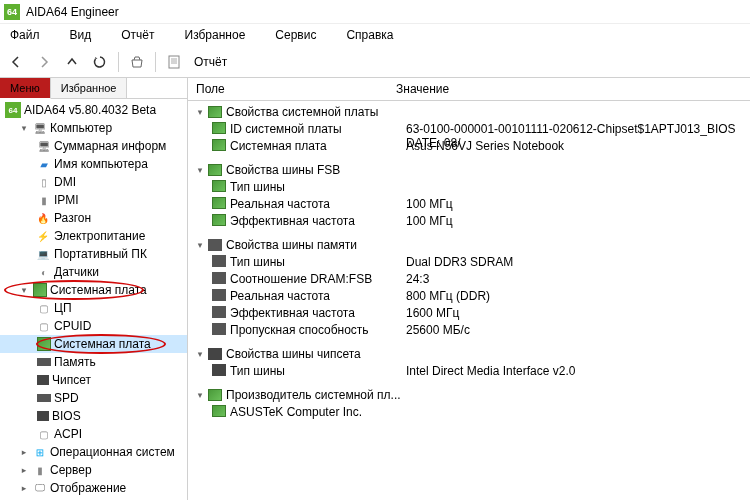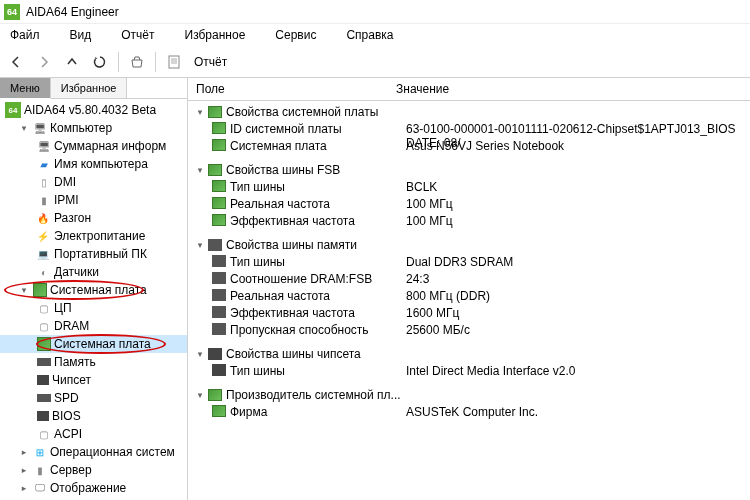--- a/index.html
+++ b/index.html
@@ -10,21 +10,21 @@
 .menubar { display: flex; gap: 14px; height: 22px; align-items: center; padding: 0 2px; }
 .menubar .menu-item { padding: 2px 8px; cursor: default; }
 .toolbar { display: flex; align-items: center; height: 32px; padding: 2px 4px; gap: 4px; border-bottom: 1px solid #d0d0d0; }
 .toolbar .btn { width: 24px; height: 24px; display: flex; align-items: center; justify-content: center; cursor: pointer; border-radius: 2px; }
 .toolbar .sep { width: 1px; height: 20px; background: #d0d0d0; margin: 0 2px; }
 .toolbar .report-lbl { margin-left: 4px; }
 .main { display: flex; height: calc(500px - 24px - 22px - 32px); }
 .left-pane { width: 188px; border-right: 1px solid #d0d0d0; display: flex; flex-direction: column; }
 .tabs { display: flex; border-bottom: 1px solid #d0d0d0; }
 .tab { padding: 4px 10px; font-size: 11px; background: #f4f4f4; border-right: 1px solid #d0d0d0; cursor: pointer; }
-.tab.active { background: #a3a3a3; border-bottom: 1px solid #fff; margin-bottom: -1px; }
+.tab.active { background: #b91c1c; border-bottom: 1px solid #fff; margin-bottom: -1px; }
 .tree { overflow-y: auto; flex: 1; padding: 2px 0; }
 .node { display: flex; align-items: center; height: 18px; padding-left: 4px; white-space: nowrap; cursor: default; position: relative; }
 .node.selected { background: #cce8ff; }
 .expander { width: 12px; height: 12px; display: inline-flex; align-items: center; justify-content: center; font-size: 9px; color: #666; cursor: pointer; }
 .indent0 { padding-left: 2px; }
 .indent1 { padding-left: 18px; }
 .indent2 { padding-left: 34px; }
 .node .icon { width: 14px; height: 14px; margin: 0 3px; display: inline-flex; align-items: center; justify-content: center; font-size: 10px; }
 .icon.mb { background: linear-gradient(135deg,#4a9a3a,#6bc05a); border: 1px solid #3a7a2a; }
 .icon.comp { color: #555; }
@@ -168,21 +168,21 @@
         <span class="icon mb"></span>
         <span>Системная плата</span>
         <span class="circle-red circle1"></span>
       </div>
       <div class="node indent2">
           <span class="icon hw">▢</span>
           <span>ЦП</span>
         </div>
       <div class="node indent2">
           <span class="icon hw">▢</span>
-          <span>DRAM</span>
+          <span>CPUID</span>
         </div>
       <div class="node indent2 selected" style="position:relative">
         <span class="icon mb"></span>
         <span>Системная плата</span>
         <span class="circle-red circle2"></span>
       </div>
       <div class="node indent2">
           <span class="icon ram"></span>
           <span>Память</span>
         </div>
@@ -248,21 +248,20 @@
       <span class="d-value">Asus N56VJ Series Notebook</span>
         </div>
         <div class="group-row">
           <span class="expander">▾</span>
     <span class="g-icon g-mb"></span>
     <span>Свойства шины FSB</span>
         </div>
         <div class="data-row">
           <span class="d-icon g-mb"></span>
       <span class="d-field">Тип шины</span>
-      <span class="d-value">BCLK</span>
         </div>
         <div class="data-row">
           <span class="d-icon g-mb"></span>
       <span class="d-field">Реальная частота</span>
       <span class="d-value">100 МГц</span>
         </div>
         <div class="data-row">
           <span class="d-icon g-mb"></span>
       <span class="d-field">Эффективная частота</span>
       <span class="d-value">100 МГц</span>
@@ -307,18 +306,17 @@
       <span class="d-field">Тип шины</span>
       <span class="d-value">Intel Direct Media Interface v2.0</span>
         </div>
         <div class="group-row">
           <span class="expander">▾</span>
     <span class="g-icon g-mb"></span>
     <span>Производитель системной пл...</span>
         </div>
         <div class="data-row">
           <span class="d-icon g-mb"></span>
-      <span class="d-field">Фирма</span>
       <span class="d-value">ASUSTeK Computer Inc.</span>
         </div>
       </div>
   </div>
 </div>
 
 </body></html>

